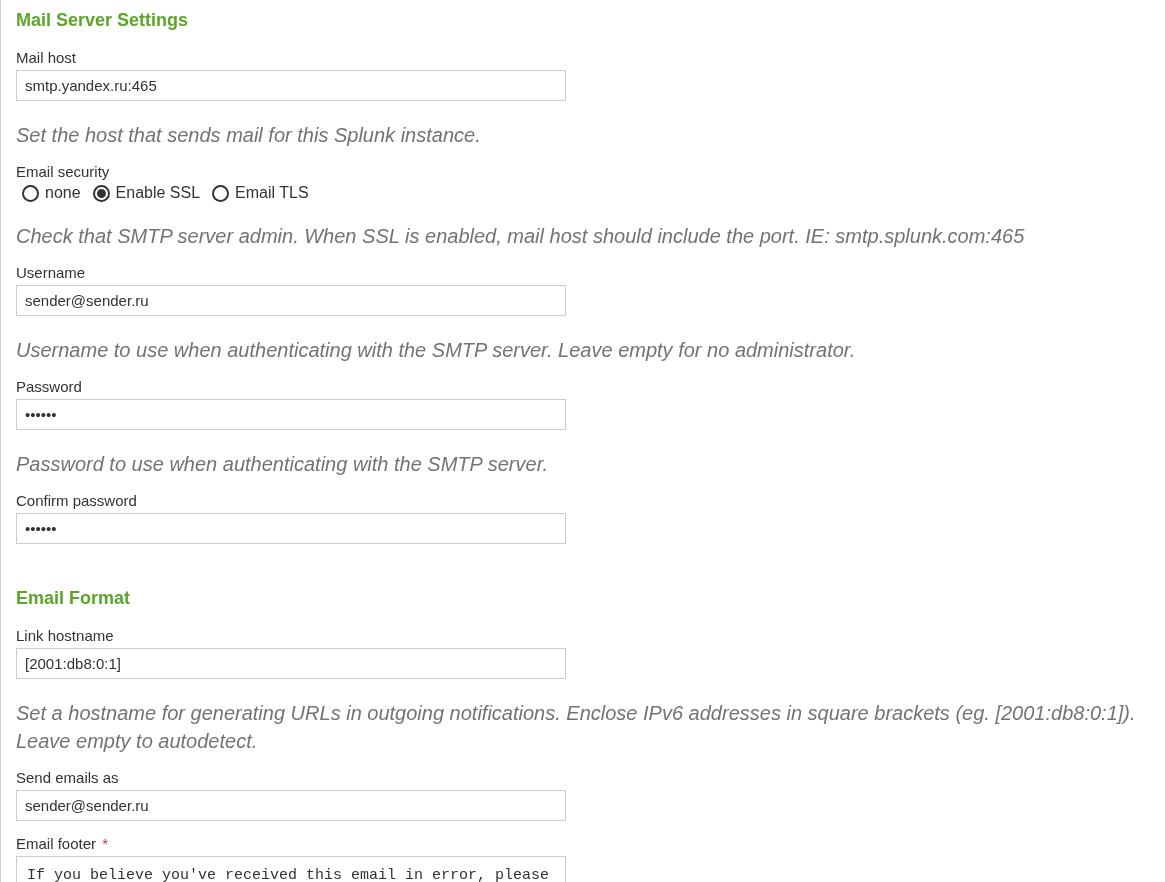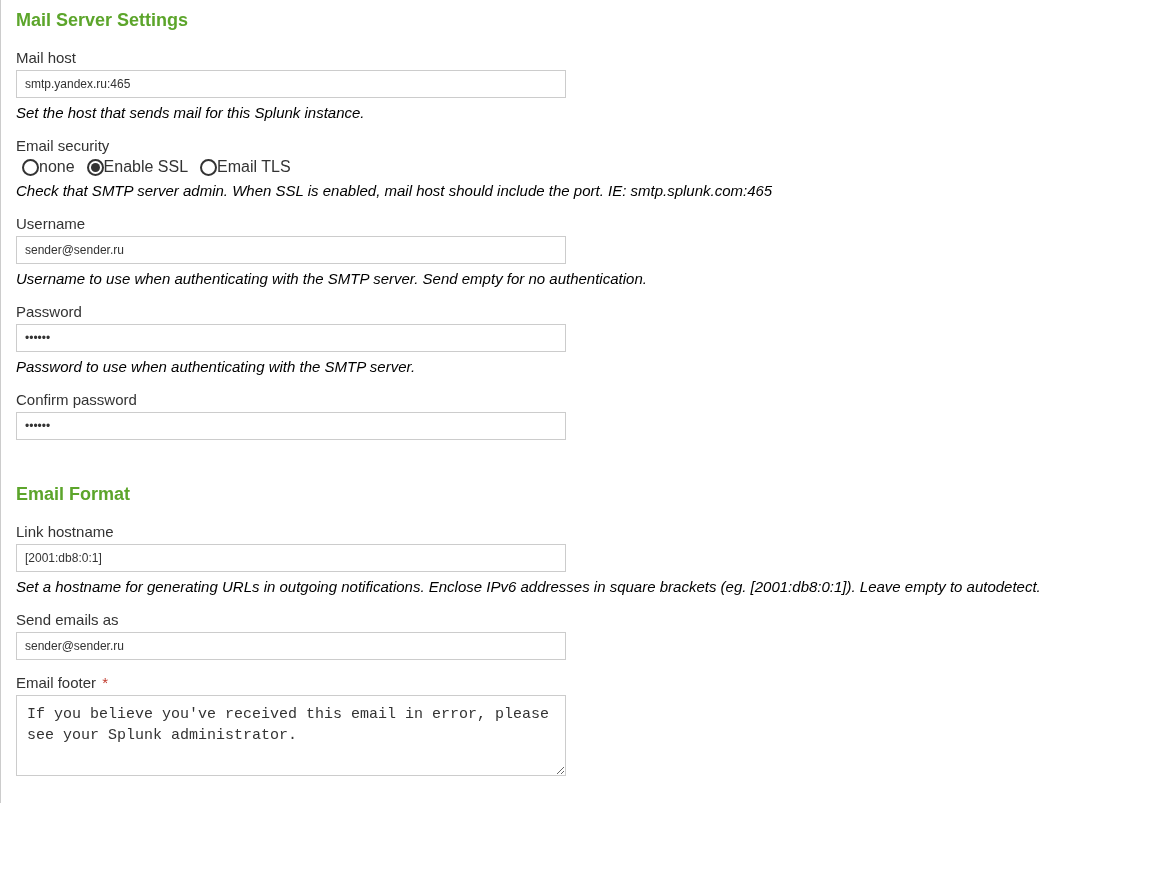--- a/index.html
+++ b/index.html
@@ -34,42 +34,43 @@
       display: block;
     }
     .required-star {
       color: #c0392b;
       margin-left: 2px;
     }
     .text-input {
       width: 550px;
       padding: 6px 8px;
       border: 1px solid #ccc;
-      font-size: 12px;
+      font-size: 15px;
       color: #333;
       font-family: Arial, Helvetica, sans-serif;
       background: #fff;
     }
     .helper-text {
-      color: #000000;
+      color: #737373;
       font-style: italic;
-      font-size: 15px;
-      margin-top: 4px;
+      font-size: 20px;
+      margin-top: 20px;
       line-height: 1.4;
     }
     .radio-group {
       display: flex;
       align-items: center;
       gap: 6px;
       margin-top: 4px;
       padding-left: 6px;
     }
     .radio-wrapper {
       display: inline-flex;
       align-items: flex-end;
+      gap: 6px;
       margin-right: 6px;
     }
     .radio-circle {
       width: 17px;
       height: 17px;
       border: 2px solid #333;
       border-radius: 50%;
       display: inline-flex;
       align-items: center;
       justify-content: center;
@@ -132,21 +133,21 @@
         <span class="radio-circle"></span>
         <span class="radio-label">Email TLS</span>
       </span>
     </div>
     <div class="helper-text">Check that SMTP server admin. When SSL is enabled, mail host should include the port. IE: smtp.splunk.com:465</div>
   </div>
 
   <div class="field-group">
     <label class="field-label">Username</label>
     <input type="text" class="text-input" value="sender@sender.ru" style="">
-    <div class="helper-text">Username to use when authenticating with the SMTP server. Send empty for no authentication.</div>
+    <div class="helper-text">Username to use when authenticating with the SMTP server. Leave empty for no administrator.</div>
   </div>
 
   <div class="field-group">
     <label class="field-label">Password</label>
     <input type="password" class="text-input" value="••••••" style="">
     <div class="helper-text">Password to use when authenticating with the SMTP server.</div>
   </div>
 
   <div class="field-group">
     <label class="field-label">Confirm password</label>

